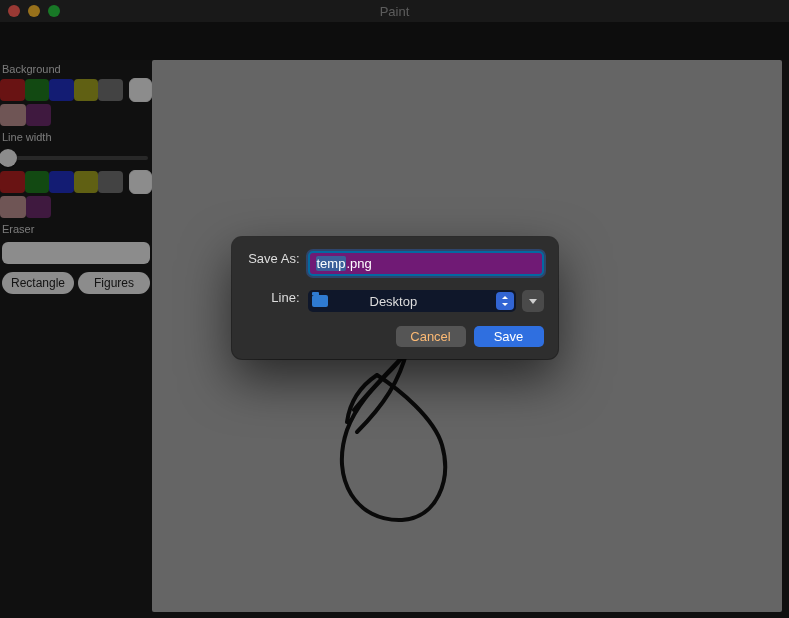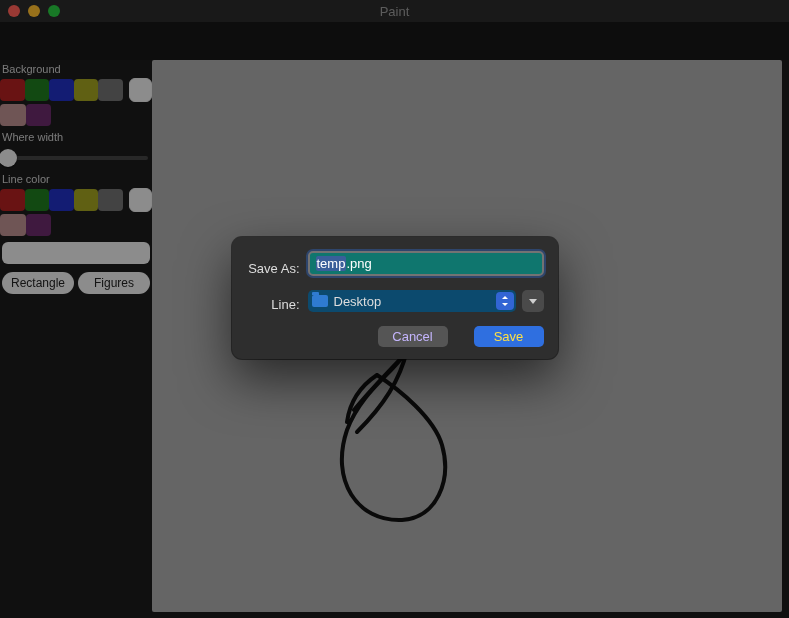--- a/index.html
+++ b/index.html
@@ -133,48 +133,49 @@
   .dialog {
     margin-top: 237px;
     width: 326px;
     background: #2e2e2e;
     border-radius: 10px;
     box-shadow: 0 20px 50px rgba(0,0,0,.6), 0 0 0 1px rgba(0,0,0,.5);
     padding: 14px 14px 12px 14px;
     color: #ddd;
   }
   .dlg-row {
-    display: flex; align-items: flex-end;
+    display: flex; align-items: flex-start;
     margin-bottom: 14px;
   }
   .dlg-label {
     width: 62px; text-align: right;
     font-size: 13px; color: #ddd; padding-right: 8px;
   }
   .dlg-input {
     flex: 1;
-    background: #0f766e;
-    border: 2px solid #737373;
+    background: #701a75;
+    border: 2px solid #0369a1;
     border-radius: 5px;
     padding: 3px 6px;
     color: #fff;
     font-size: 13px;
     box-shadow: 0 0 0 2px rgba(47,111,224,.35);
   }
   .dlg-input .seltext {
     background: #3a5f9a; border-radius: 2px; padding: 0 1px;
   }
   .where-select {
     flex: 1;
     display: flex; align-items: center;
-    background: #0c4a6e;
+    background: #0f172a;
     border-radius: 5px;
     padding: 2px 4px 2px 4px;
     position: relative;
     height: 22px;
+    gap: 36px;
   }
   .where-select .folder-ico {
     width: 16px; height: 12px; background: #2f7bd1; border-radius: 2px;
     margin-right: 6px; position: relative;
   }
   .where-select .folder-ico::before {
     content: ''; position: absolute; left: 0; top: -3px; width: 7px; height: 3px;
     background: #2f7bd1; border-radius: 1px 1px 0 0;
   }
   .where-select .caret {
@@ -202,22 +203,22 @@
     border-top: 5px solid #cfcfcf;
   }
   .dlg-buttons {
     display: flex; justify-content: flex-end; gap: 8px; margin-top: 14px;
   }
   .btn {
     min-width: 70px; text-align: center;
     padding: 3px 14px; border-radius: 5px;
     font-size: 13px;
   }
-  .btn-cancel { background: #555; color: #c4b5fd; }
-  .btn-save   { background: #2f6fe0; color: #fde047; margin-left: 18px; }
+  .btn-cancel { background: #555; color: #fdba74; }
+  .btn-save   { background: #2f6fe0; color: #ffffff; }
 
   
   .c-red    { background: #b02020; }
   .c-green  { background: #1f7a1f; }
   .c-blue   { background: #2030c0; }
   .c-olive  { background: #a0a020; }
   .c-gray   { background: #707070; }
   .c-pink   { background: #c48a8a; }
   .c-purple { background: #6a2a6a; }
   .c-pink   { background: #b98e8e; }
@@ -246,39 +247,39 @@
       <div class="swatch c-blue"></div>
       <div class="swatch c-olive"></div>
       <div class="swatch c-gray"></div>
       <div class="swatch sel"></div>
     </div>
     <div class="swatch-row">
       <div class="swatch c-pink"></div>
       <div class="swatch c-purple"></div>
     </div>
 
-    <div class="panel-label">Where width</div>
+    <div class="panel-label">Line width</div>
     <div class="slider-track">
       <div class="slider-thumb"></div>
     </div>
 
-    <div class="panel-label">Line color</div>
     <div class="swatch-row">
       <div class="swatch c-red"></div>
       <div class="swatch c-green"></div>
       <div class="swatch c-blue"></div>
       <div class="swatch c-olive"></div>
       <div class="swatch c-gray"></div>
       <div class="swatch sel"></div>
     </div>
     <div class="swatch-row">
       <div class="swatch c-pink"></div>
       <div class="swatch c-purple"></div>
     </div>
 
+    <div class="panel-label">Eraser</div>
     <div class="eraser-bar"></div>
 
     <div class="figures-buttons">
       <div class="fig-btn">Rectangle</div>
       <div class="fig-btn">Figures</div>
     </div>
   </div>
 
   <div class="canvas-wrap">
     <div class="canvas">

